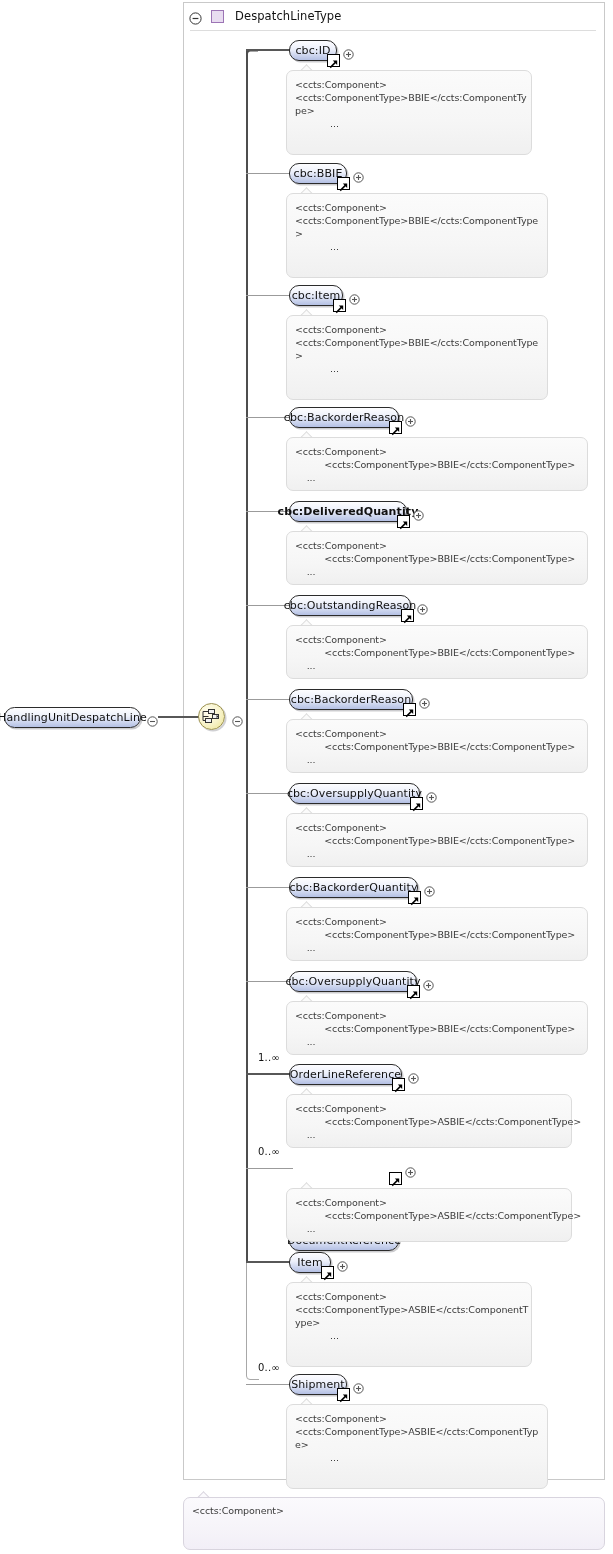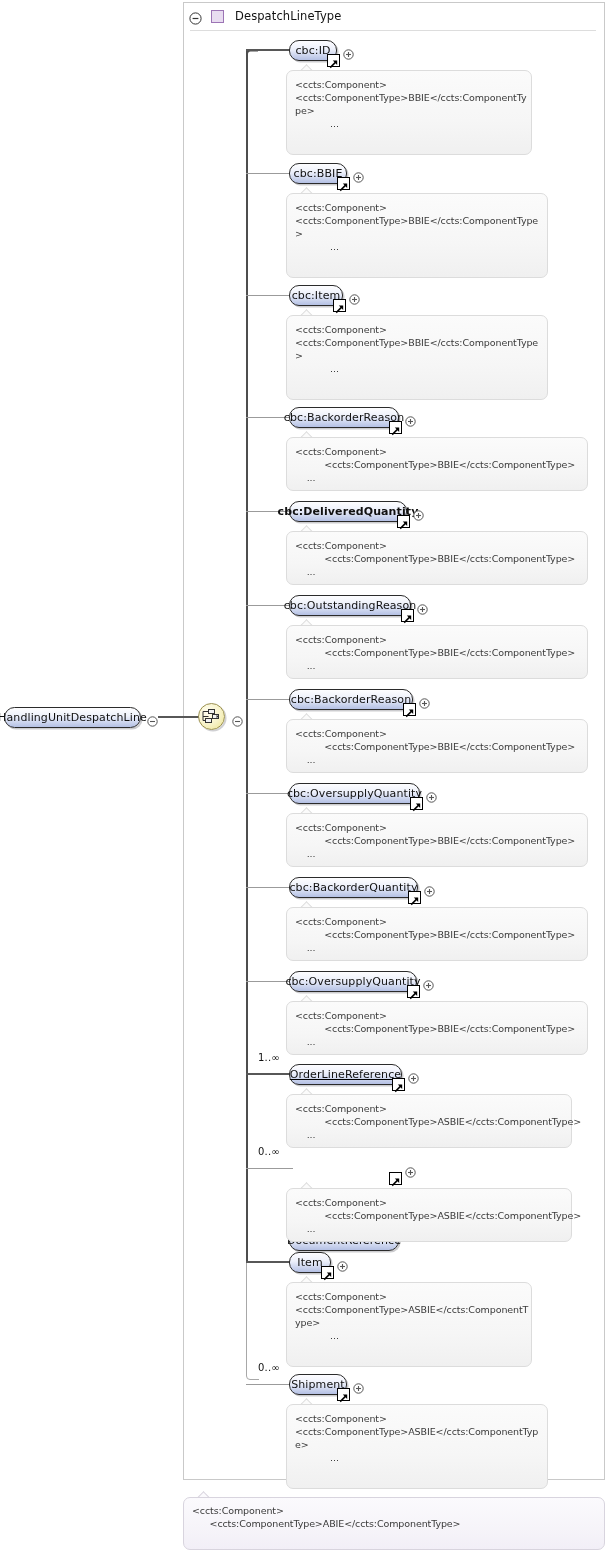--- a/index.html
+++ b/index.html
@@ -426,21 +426,21 @@
       <div class="notch" style="left: 299px; top: 994px;">
         <span class="notch-line"></span>
       </div>
       <div class="anno" style="left: 286px; top: 1001px; width: 302px; height: 54px;">
         <div class="line">&lt;ccts:Component&gt;</div>
         <div class="line">          &lt;ccts:ComponentType&gt;BBIE&lt;/ccts:ComponentType&gt;</div>
         <div class="line">    ...</div>
       </div>
       <div class="ln-thick" style="left: 246px; top: 1073px; width: 47px; height: 2px;"></div>
       <div class="card-lbl" style="left: 258px; top: 1052px;">1..∞</div>
-      <div class="elnode" style="left: 289px; top: 1064px; width: 113px; text-decoration: underline;">
+      <div class="elnode" style="left: 289px; top: 1064px; width: 113px;">
         <div class="nodebox">
           <span class="lbl">OrderLineReference</span>
         </div>
       </div>
       <span class="plus-ctl" style="left: 408px; top: 1069px;"><svg width="11" height="11" viewBox="0 0 11 11">
           <circle cx="5.5" cy="5.5" r="4.7" fill="#ffffff" stroke="#555" stroke-width="1"></circle>
           <line x1="3" y1="5.5" x2="8" y2="5.5" stroke="#555" stroke-width="1.1"></line>
           <line x1="5.5" y1="3" x2="5.5" y2="8" stroke="#555" stroke-width="1.1"></line>
         </svg></span>
       <span class="link-badge" style="left: 392px; top: 1078px;"><svg width="11" height="11" viewBox="0 0 11 11">
@@ -528,16 +528,15 @@
         <div class="line"></div>
         <div class="line">&lt;ccts:ComponentType&gt;ASBIE&lt;/ccts:ComponentTyp</div>
         <div class="line">e&gt;</div>
         <div class="line">            ...</div>
       </div>
     </div>
 
   <div class="type-notch"></div>
   <div class="type-anno">
     <div class="line">&lt;ccts:Component&gt;</div>
-    <div class="line">      &lt;ccts:ComponentType&gt;ABIE&lt;/ccts:ComponentType&gt;</div>
   </div>
 
 </div>
 
 </body></html>

